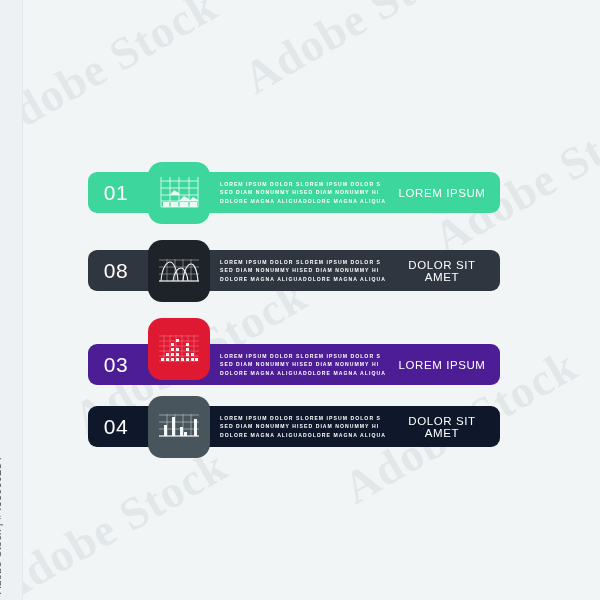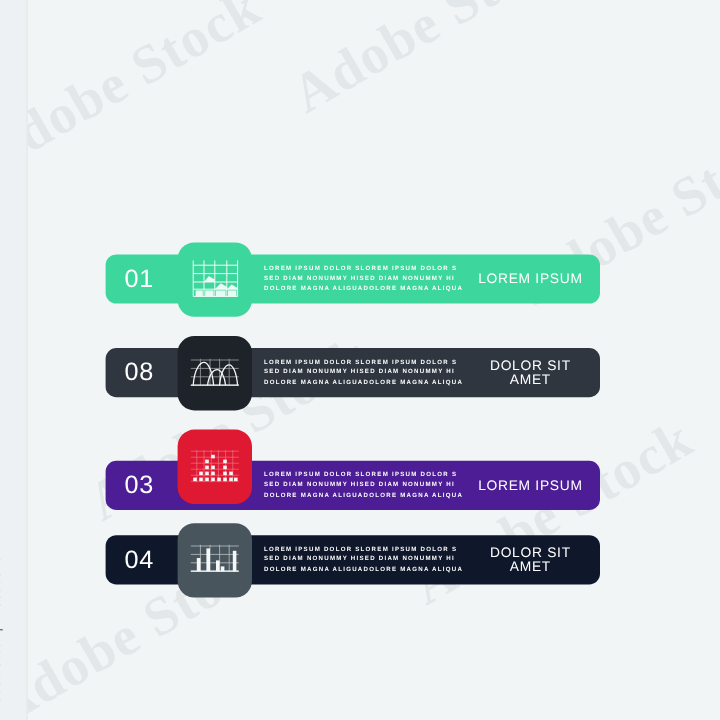--- a/index.html
+++ b/index.html
@@ -55,21 +55,20 @@
     color: #4b5459;
     font-family: "Liberation Sans", sans-serif;
     letter-spacing: 0.2px;
   }
 
   
   #stage {
     position: absolute;
     inset: 0;
     z-index: 2;
-    margin-top: 40px;
   }
 
   .row {
     position: absolute;
     left: 88px;
     width: 412px;
     height: 41px;
     border-radius: 9px;
     display: flex;
     align-items: center;

